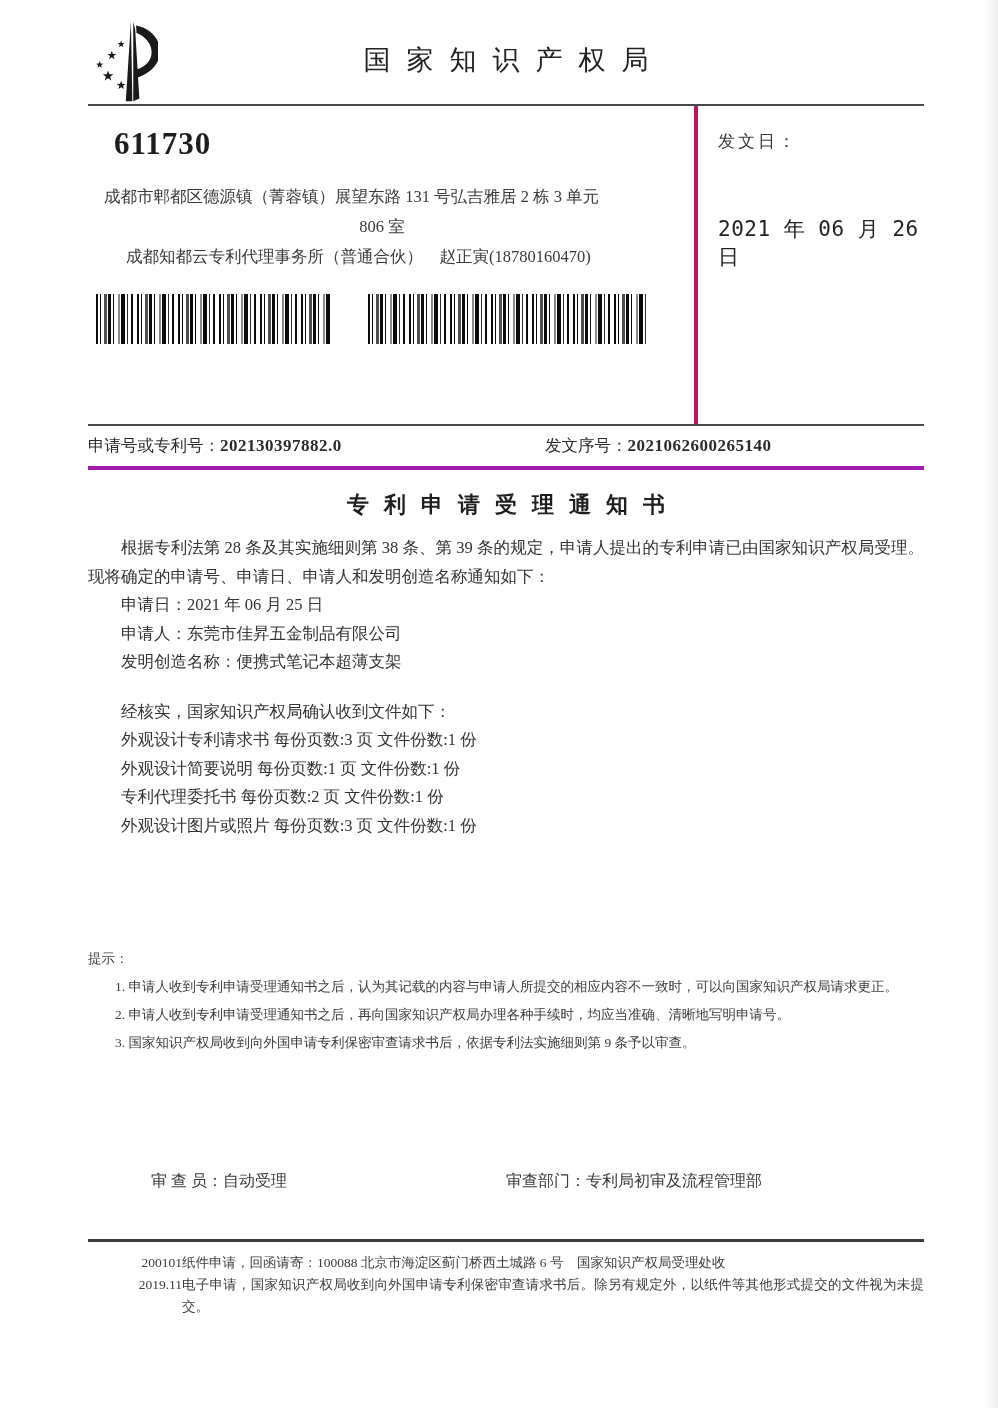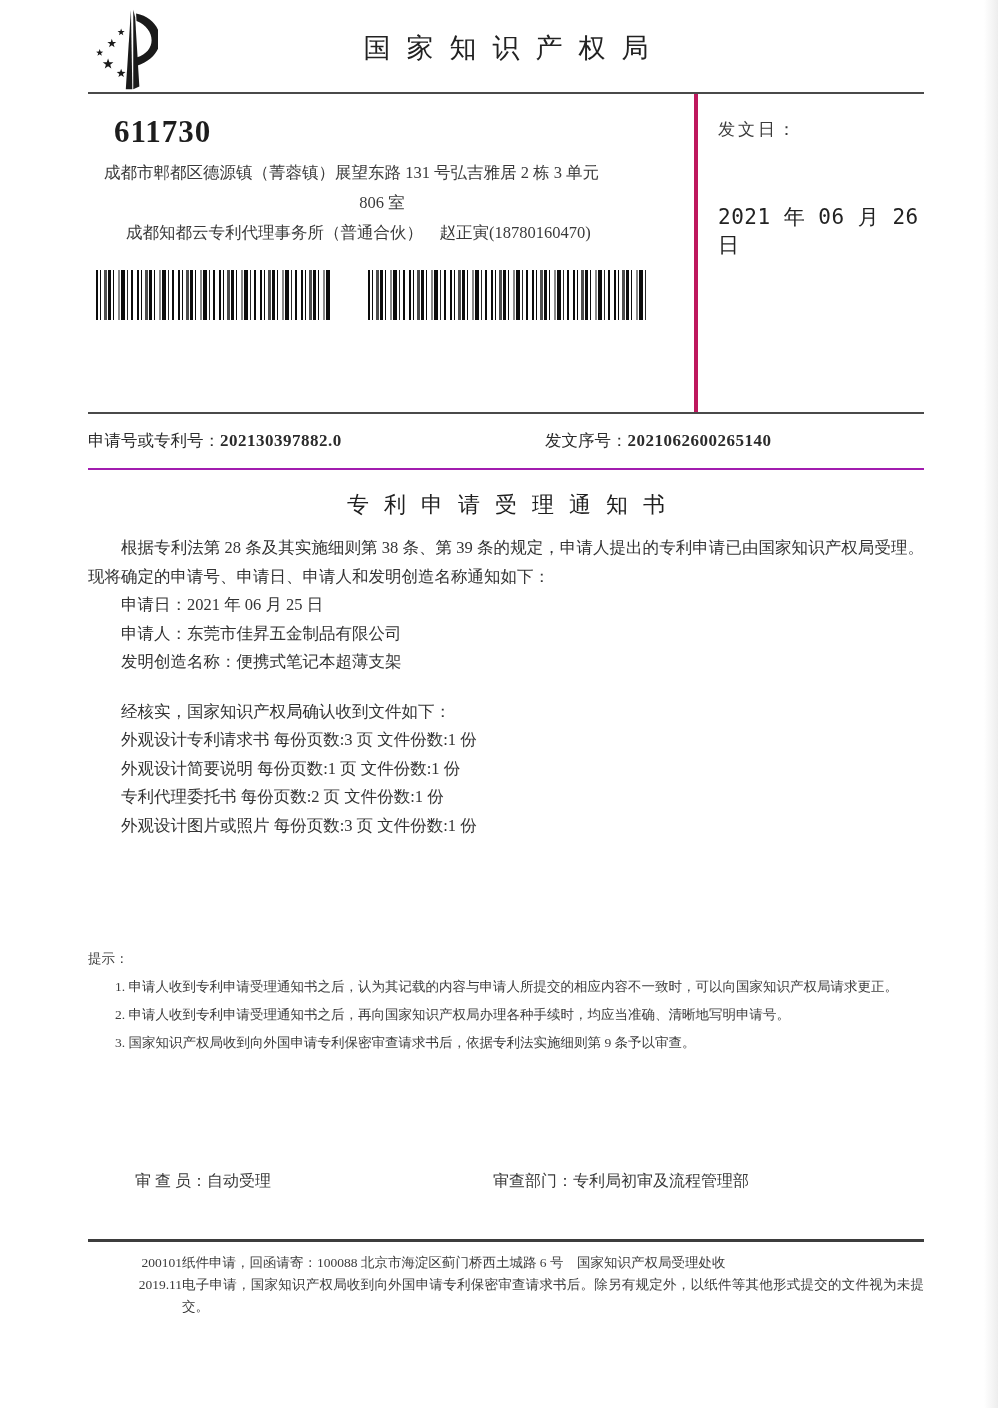--- a/index.html
+++ b/index.html
@@ -13,21 +13,21 @@
     margin: 0 auto;
     background: #ffffff;
     overflow: hidden;
   }
   
   .scan-edge {
     position: absolute; top: 0; right: 0; width: 14px; height: 100%;
     background: linear-gradient(90deg, rgba(255,255,255,0), #ededed);
   }
 
-  .content { position: relative; padding: 0 74px 0 88px; }
+  .content { position: relative; padding: 12px 74px 0 88px; }
 
   
   .header { position: relative; height: 92px; }
   .logo { position: absolute; left: 0; top: 8px; }
   .org-title {
     text-align: center;
     padding-top: 30px;
     font-size: 27px;
     letter-spacing: 16px;
     text-indent: 16px;
@@ -48,21 +48,21 @@
     padding: 24px 0 0 20px;
   }
   .postal-code {
     margin: 20px 0 0 26px;
     font-size: 31px;
     font-weight: bold;
     letter-spacing: 1px;
     color: #1d1d1d;
   }
   .address-block { width: 556px; margin-left: 16px; font-size: 16.5px; line-height: 30px; color: #3a3a3a; }
-  .address-line1 { margin-top: 8px; }
+  .address-line1 { margin-top: 20px; }
   .address-line2 { text-align: center; }
   .agency-line { margin: 4px 0 0 38px; font-size: 16.5px; color: #3a3a3a; }
 
   .barcodes { display: flex; margin: 26px 0 0 8px; gap: 36px; }
   .barcode { height: 50px; background-color: #fff; }
   .barcode.b1 { width: 236px; }
   .barcode.b2 { width: 280px; }
   .barcode {
     background-image:
       repeating-linear-gradient(90deg,
@@ -83,53 +83,53 @@
     font-size: 21px;
     font-family: "DejaVu Sans Mono", monospace;
     letter-spacing: 0.5px;
     color: #222;
   }
 
   
   .numbers-row {
     display: flex;
     align-items: center;
-    height: 56px;
-    border-bottom: 2px solid #a21caf;
+    height: 44px;
+    border-bottom: 4px solid #a21caf;
     font-size: 16.5px;
   }
   .numbers-row .num-left { width: 457px; }
   .num-value { font-weight: bold; font-size: 17px; letter-spacing: 0.5px; }
 
   
   .notice-title {
     margin-top: 20px;
     text-align: center;
     font-size: 22px;
-    font-weight: normal;
+    font-weight: bold;
     letter-spacing: 15px;
     text-indent: 15px;
     color: #1f1f1f;
   }
 
   
   .body-block { margin-top: 14px; font-size: 16.5px; line-height: 28.5px; color: #333; }
   .intro-para { text-indent: 2em; text-align: justify; }
   .field-line { margin-left: 2em; }
   .confirm-block { margin-top: 21px; }
   .confirm-line, .doc-line { margin-left: 2em; }
 
   
   .tips-block { margin-top: 105px; font-size: 13.5px; line-height: 28px; color: #3c3c3c; }
   .tip-item { text-indent: 2em; text-align: justify; }
 
   
   .review-row { position: relative; margin-top: 114px; height: 28px; font-size: 16px; color: #3a3a3a; }
-  .examiner { position: absolute; left: 47px; }
-  .department { position: absolute; left: 405px; }
+  .examiner { position: absolute; left: 63px; }
+  .department { position: absolute; left: 418px; }
 
   
   .footer {
     margin-top: 40px;
     border-top: 3px solid #3d3d3d;
     padding-top: 10px;
     display: flex;
     font-size: 13.5px;
     line-height: 22px;
     color: #3c3c3c;

